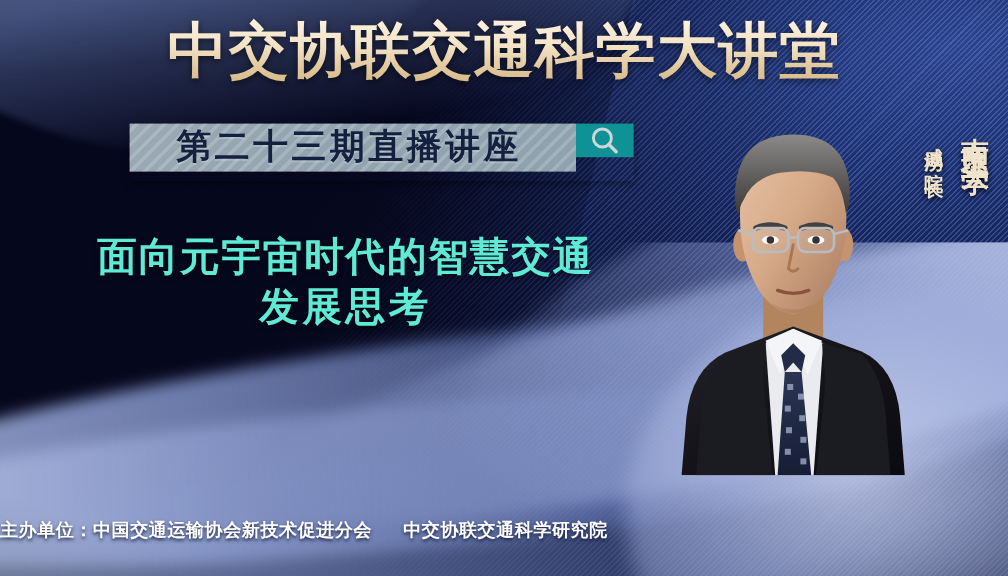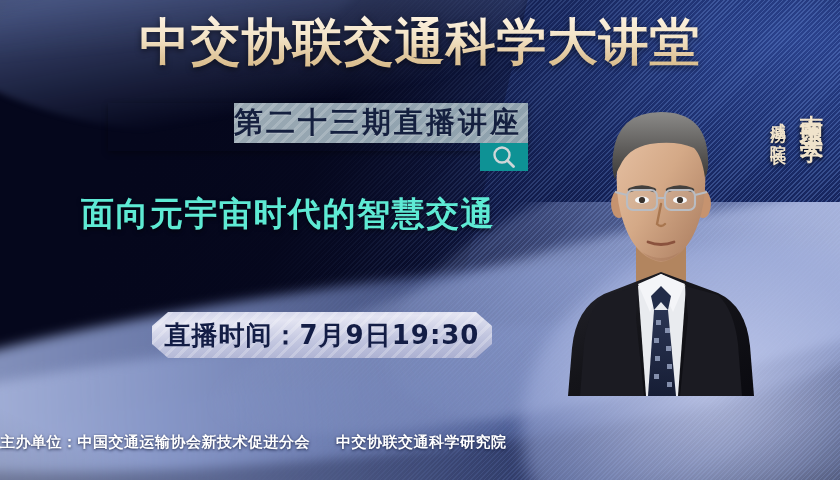--- a/index.html
+++ b/index.html
@@ -156,24 +156,23 @@
   }
 
   
   .sub-bar {
     position: absolute;
     left: 108px;
     top: 103px;
     width: 420px;
     height: 48px;
     display: flex;
-    align-items: flex-end;
+    align-items: flex-start;
     z-index: 6;
     box-shadow: 0 2px 6px rgba(0,0,0,0.35);
-    flex-direction: column;
   }
   .sub-bar-text {
     flex: 1;
     position: relative;
     background:
       repeating-linear-gradient(-45deg,
         rgba(255,255,255,0.0) 0px,
         rgba(255,255,255,0.0) 5px,
         rgba(255,255,255,0.17) 5px,
         rgba(255,255,255,0.17) 8px),
@@ -411,25 +410,23 @@
         <svg width="28" height="28" viewBox="0 0 28 28">
           <circle cx="12" cy="12" r="7.5" stroke="#cfd6d8" stroke-width="2.4" fill="none"></circle>
           <line x1="17.4" y1="17.4" x2="23.5" y2="23.5" stroke="#cfd6d8" stroke-width="2.8" stroke-linecap="round"></line>
         </svg>
       </span>
     </div>
   </div>
 
   <div class="topic">
     <div class="l1">面向元宇宙时代的智慧交通</div>
-  </div>
-
-  <div class="time-pill">
-    <span>直播时间：7月9日19:30</span>
-  </div>
+    <div class="l2">发展思考</div>
+  </div>
+
 
   <div class="v-text v-univ">南京理工大学</div>
   <div class="v-text v-name">
     <span>戚湧</span><span class="role">院长</span>
   </div>
 
   <div class="footer">
     <span>主办单位：</span><span>中国交通运输协会新技术促进分会</span><span class="gap"></span><span>中交协联交通科学研究院</span>
   </div>
 

